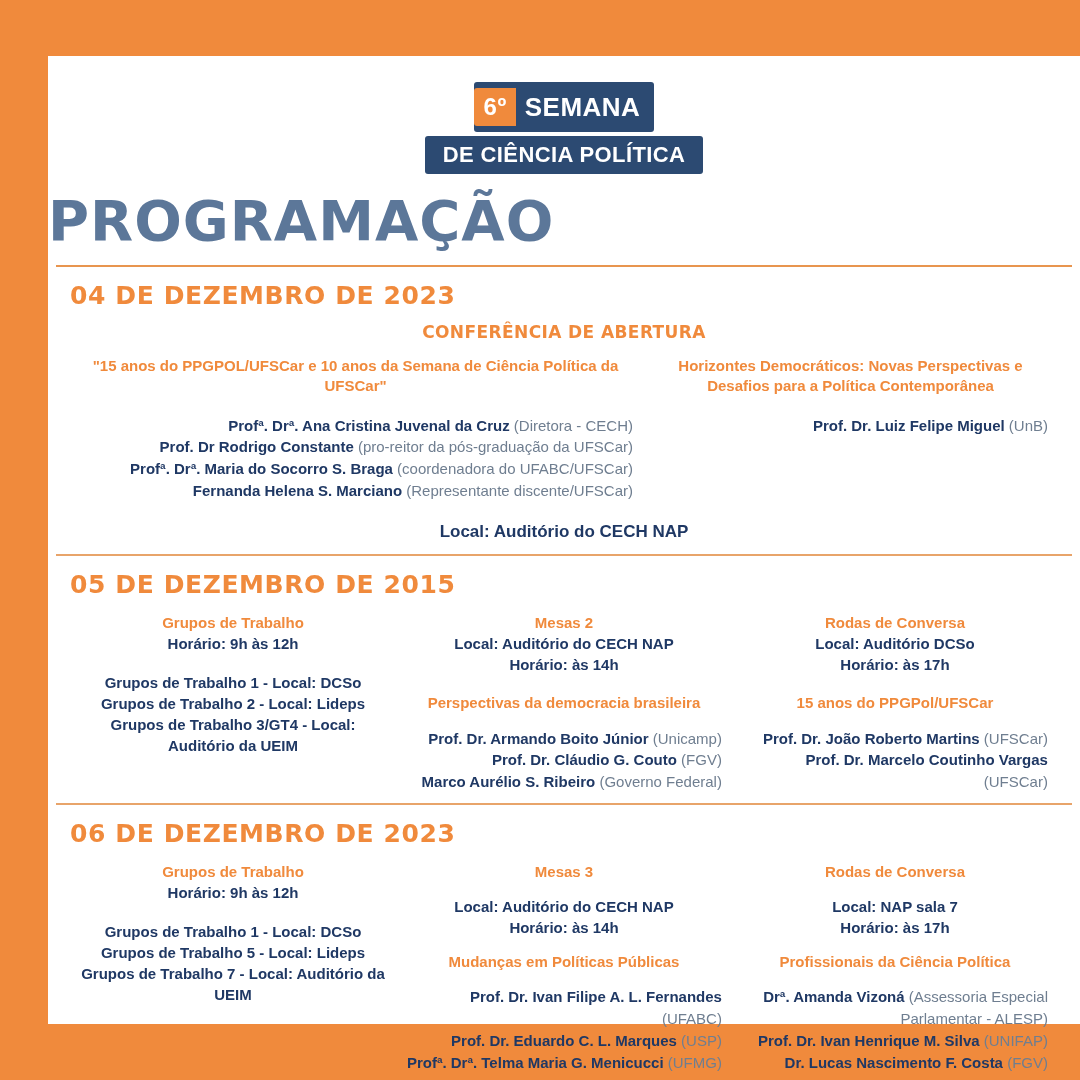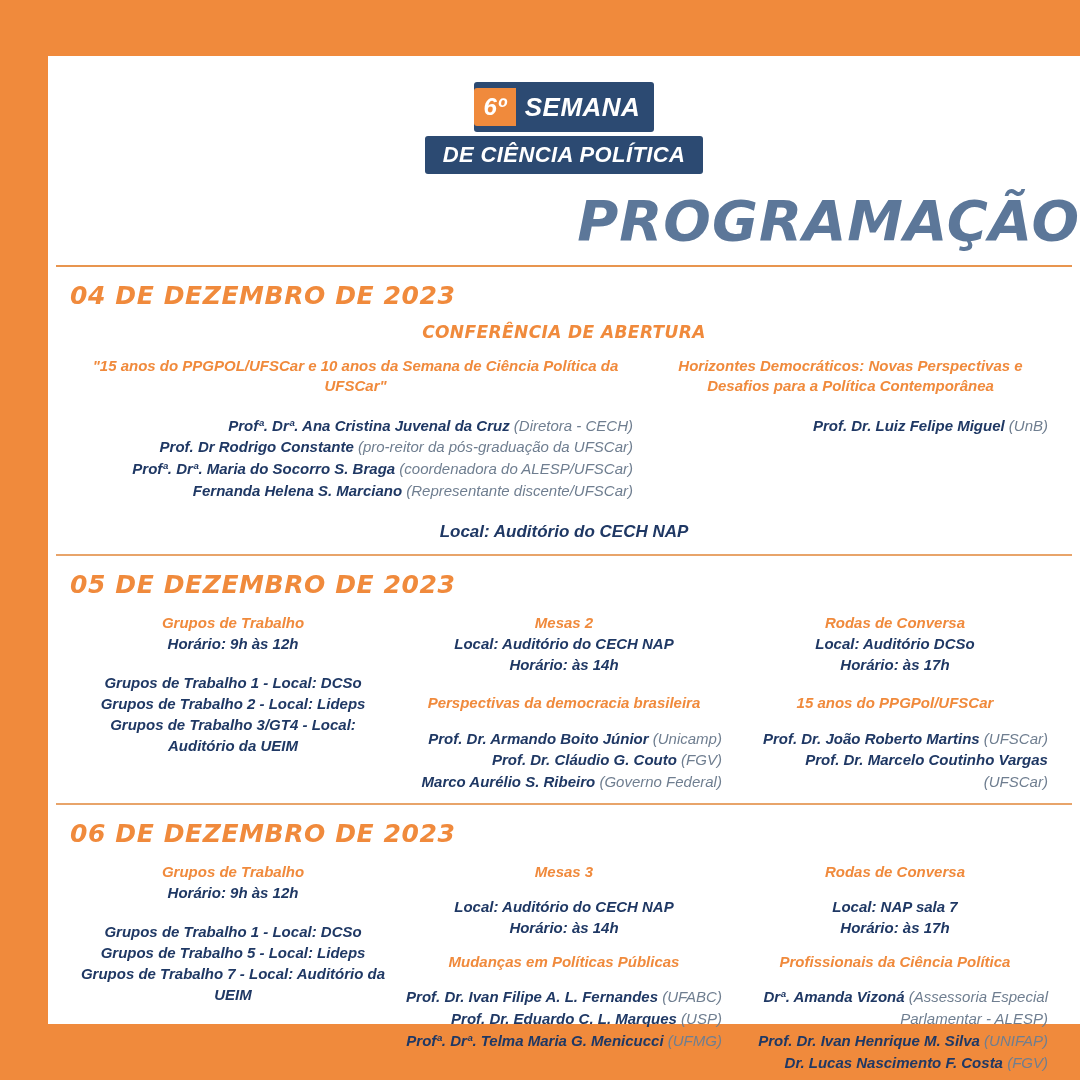--- a/index.html
+++ b/index.html
@@ -11,21 +11,20 @@
     height: 1080px;
     background: #F08A3C;
     font-family: "Liberation Sans", sans-serif;
     overflow: hidden;
   }
   .poster {
     position: relative;
     width: 1080px;
     height: 1080px;
     box-sizing: border-box;
-    font-style: italic;
   }
   .sheet {
     position: absolute;
     left: 48px;
     top: 56px;
     width: 1032px;
     height: 968px;
     background: #FFFFFF;
     box-sizing: border-box;
   }
@@ -67,21 +66,21 @@
     color: #FFFFFF;
     font-weight: bold;
     font-size: 22px;
     letter-spacing: 0.4px;
     padding: 8px 18px;
     border-radius: 3px;
     margin-top: 4px;
     line-height: 1;
   }
   .title {
-    text-align: right;
+    text-align: left;
     color: #5C7799;
     font-size: 56px;
     font-weight: bold;
     letter-spacing: 1px;
     margin-top: 14px;
     margin-bottom: 12px;
     font-family: "DejaVu Sans", sans-serif;
   }
 
   .rule {
@@ -196,21 +195,21 @@
           <div class="col-head">"15 anos do PPGPOL/UFSCar e 10 anos da Semana de Ciência Política da UFSCar"</div>
           <div class="gap-18"></div>
           <div class="center">
             <div class="speaker-line">
               <span>Profª. Drª. Ana Cristina Juvenal da Cruz</span><span class="muted"> (Diretora - CECH)</span>
             </div>
             <div class="speaker-line">
               <span>Prof. Dr Rodrigo Constante</span><span class="muted"> (pro-reitor da pós-graduação da UFSCar)</span>
             </div>
             <div class="speaker-line">
-              <span>Profª. Drª. Maria do Socorro S. Braga</span><span class="muted"> (coordenadora do ALESP/UFSCar)</span>
+              <span>Profª. Drª. Maria do Socorro S. Braga</span><span class="muted"> (coordenadora do UFABC/UFSCar)</span>
             </div>
             <div class="speaker-line">
               <span>Fernanda Helena S. Marciano</span><span class="muted"> (Representante discente/UFSCar)</span>
             </div>
           </div>
         </div>
 
         <div class="col c2">
           <div class="col-head">Horizontes Democráticos: Novas Perspectivas e Desafios para a Política Contemporânea</div>
           <div class="gap-18"></div>
@@ -223,21 +222,21 @@
       </div>
 
       <div class="local-block">
         <div>Local: Auditório do CECH NAP</div>
       </div>
     </div>
 
     <div class="rule"></div>
 
     <div class="day d2">
-      <div class="day-date">05 DE DEZEMBRO DE 2023</div>
+      <div class="day-date">05 DE DEZEMBRO DE 2015</div>
 
       <div class="cols">
 
         <div class="col c1">
           <div class="col-head">Grupos de Trabalho</div>
           <div class="blue-bold">Horário: 9h às 12h</div>
           <div class="gap-18"></div>
           <div class="blue-bold left">Grupos de Trabalho 1 - Local: DCSo</div>
           <div class="blue-bold left">Grupos de Trabalho 2 - Local:  Lideps</div>
           <div class="blue-bold left">Grupos de Trabalho 3/GT4 - Local: Auditório da UEIM</div>

